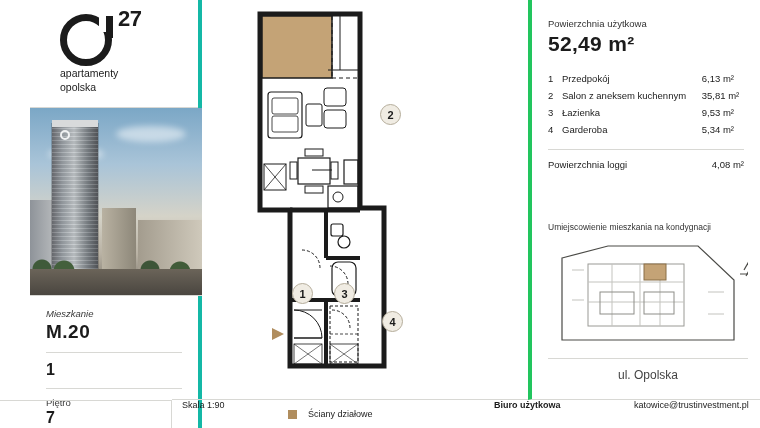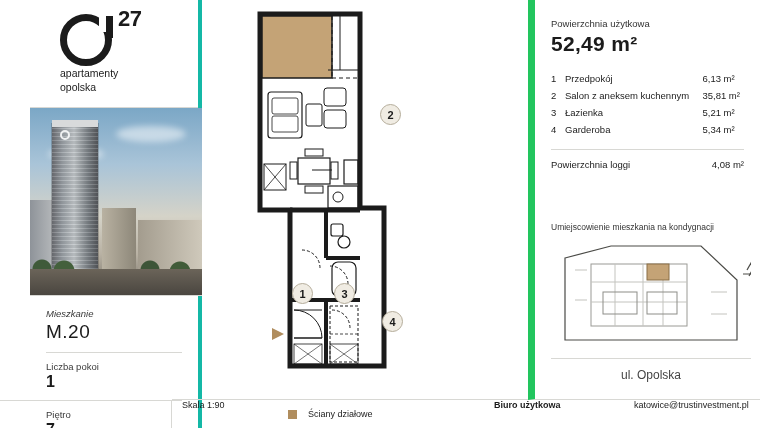--- a/index.html
+++ b/index.html
@@ -108,21 +108,21 @@
       radial-gradient(circle at 120px 15px, #3d5538 9px, transparent 10px),
       radial-gradient(circle at 150px 17px, #415c39 10px, transparent 11px);
   }
   .photo .logo-badge {
     position: absolute; left: 30px; top: 22px; width: 10px; height: 10px;
     border: 2px solid rgba(255,255,255,.85); border-radius: 50%;
   }
 
   .flat-info { padding: 12px 16px 0 16px; }
   .flat-label { font-size: 9.5px; color: #3a3a3a; margin-bottom: 2px; font-style: italic; }
-  .flat-code { font-size: 19px; font-weight: 400; letter-spacing: .5px; margin-bottom: 9px; }
+  .flat-code { font-size: 19px; font-weight: 700; letter-spacing: .5px; margin-bottom: 9px; }
   .hr-line { border-top: 1px solid #d8d8d4; margin: 0 0 8px 0; }
   .meta-label { font-size: 9.5px; color: #3a3a3a; }
   .meta-value { font-size: 16px; font-weight: 700; margin: 1px 0 9px 0; }
 
   
   .plan {
     position: absolute; left: 172px; top: 0; width: 356px; height: 400px;
     border-bottom: 1px solid #d8d8d4;
   }
   .plan svg { display: block; }
@@ -130,21 +130,21 @@
   .marker {
     position: absolute; width: 21px; height: 21px; border-radius: 50%;
     background: #f0ece3; border: 1px solid #b5ad9b;
     font-size: 11px; font-weight: 700; color: #1b1b1b;
     display: flex; align-items: center; justify-content: center;
   }
 
   
   .right {
     position: absolute; left: 528px; top: 0; width: 232px; height: 400px;
-    border-left: 7px solid #22c55e;
+    border-left: 4px solid #22c55e;
     border-bottom: 1px solid #d8d8d4;
     padding: 18px 16px 0 16px;
   }
   .area-label { font-size: 9.5px; color: #333; }
   .area-value { font-size: 21px; font-weight: 700; margin: 3px 0 14px 0; letter-spacing: .3px; }
   .rooms { width: 100%; border-collapse: collapse; font-size: 9.5px; }
   .rooms td { padding: 3px 0; vertical-align: top; }
   .rooms td.num { width: 14px; color: #1b1b1b; }
   .rooms td.val { white-space: nowrap; }
   .thin-rule { border-top: 1px solid #d8d8d4; margin: 11px 0 9px 0; }
@@ -203,21 +203,20 @@
       <div class="tower-top"></div>
       <div class="logo-badge"></div>
       <div class="trees"></div>
       <div class="ground"></div>
     </div>
 
     <div class="flat-info">
       <div class="flat-label">Mieszkanie</div>
       <div class="flat-code">M.20</div>
       <div class="hr-line"></div>
-      <div class="meta-label">Liczba pokoi</div>
       <div class="meta-value">1</div>
       <div class="hr-line"></div>
       <div class="meta-label">Piętro</div>
       <div class="meta-value">7</div>
     </div>
   </div>
   <div class="sidebar-footer"></div>
 
   <div class="plan">
     <svg width="356" height="400" viewBox="0 0 356 400">
@@ -305,21 +304,21 @@
           <td class="val">6,13 m²</td>
         </tr>
         <tr>
           <td class="num">2</td>
           <td class="nm">Salon z aneksem kuchennym</td>
           <td class="val">35,81 m²</td>
         </tr>
         <tr>
           <td class="num">3</td>
           <td class="nm">Łazienka</td>
-          <td class="val">5,21 m²</td>
+          <td class="val">9,53 m²</td>
         </tr>
         <tr>
           <td class="num">4</td>
           <td class="nm">Garderoba</td>
           <td class="val">5,34 m²</td>
         </tr>
       </tbody>
     </table>
 
     <div class="thin-rule"></div>

